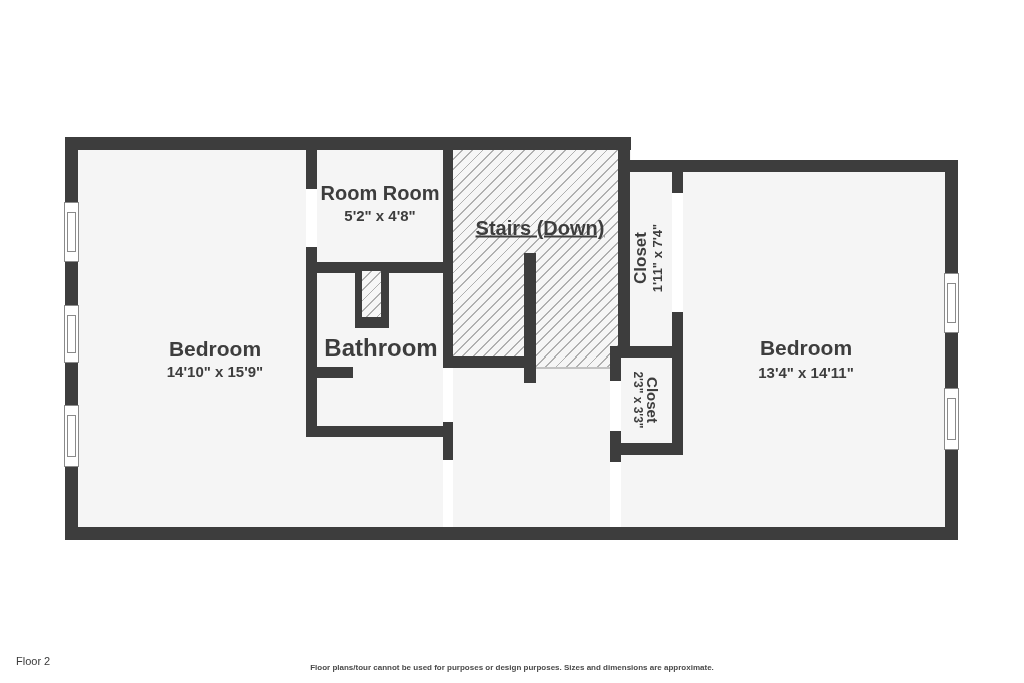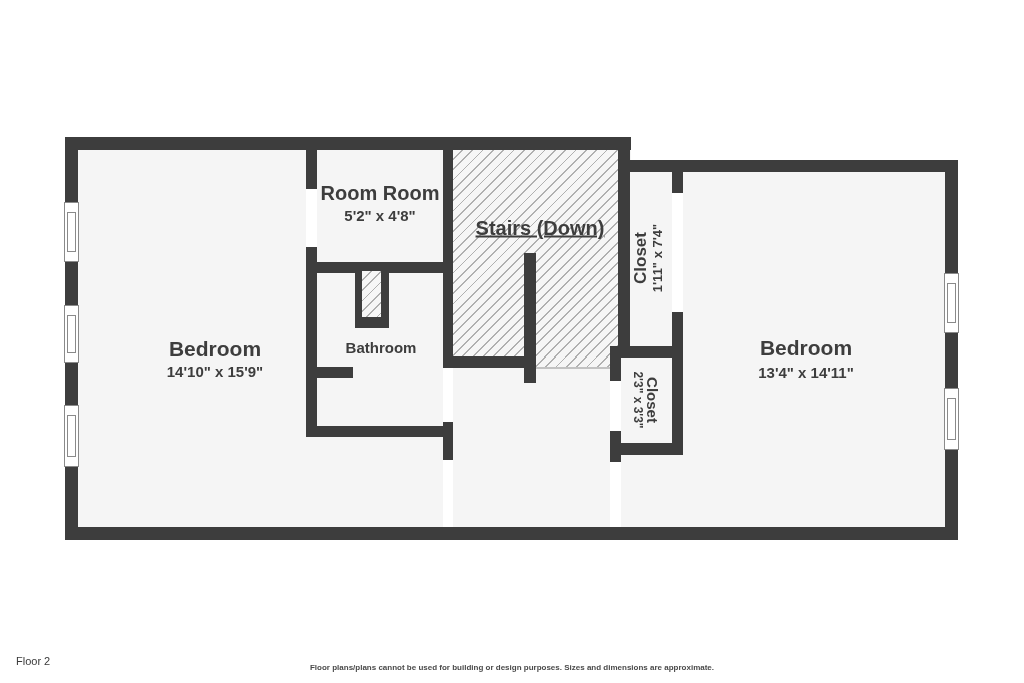--- a/index.html
+++ b/index.html
@@ -92,33 +92,33 @@
   <div class="window" style="left:944px;top:388px;width:15px;height:62px;">
       <div class="pane"></div>
     </div>
 
   <div class="label" style="left:215px;top:349px;font-size:21px;">Bedroom</div>
   <div class="label" style="left:215px;top:372px;font-size:15px;">14'10" x 15'9"</div>
 
   <div class="label" style="left:380px;top:193px;font-size:20px;">Room Room</div>
   <div class="label" style="left:380px;top:216px;font-size:15px;">5'2" x 4'8"</div>
 
-  <div class="label" style="left:381px;top:348px;font-size:15px;">Bathroom</div>
+  <div class="label" style="left:381px;top:348px;font-size:24px;">Bathroom</div>
 
   <div class="label" style="left:540px;top:228px;font-size:20px;text-decoration:underline;">Stairs (Down)</div>
 
   <div class="label rot-ccw" style="left:648px;top:258px;">
     <div style="font-size:17px;">Closet</div>
     <div style="font-size:13px;">1'11" x 7'4"</div>
   </div>
 
   <div class="label rot-cw" style="left:645px;top:400px;">
     <div style="font-size:15px;">Closet</div>
     <div style="font-size:12px;">2'3" x 3'3"</div>
   </div>
 
   <div class="label" style="left:806px;top:348px;font-size:21px;">Bedroom</div>
   <div class="label" style="left:806px;top:373px;font-size:15px;">13'4" x 14'11"</div>
 
   <div class="floor-tag">Floor 2</div>
-  <div class="disclaimer">Floor plans/plans cannot be used for building or design purposes. Sizes and dimensions are approximate.</div>
+  <div class="disclaimer">Floor plans/tour cannot be used for purposes or design purposes. Sizes and dimensions are approximate.</div>
 
 </div>
 
 </body></html>

